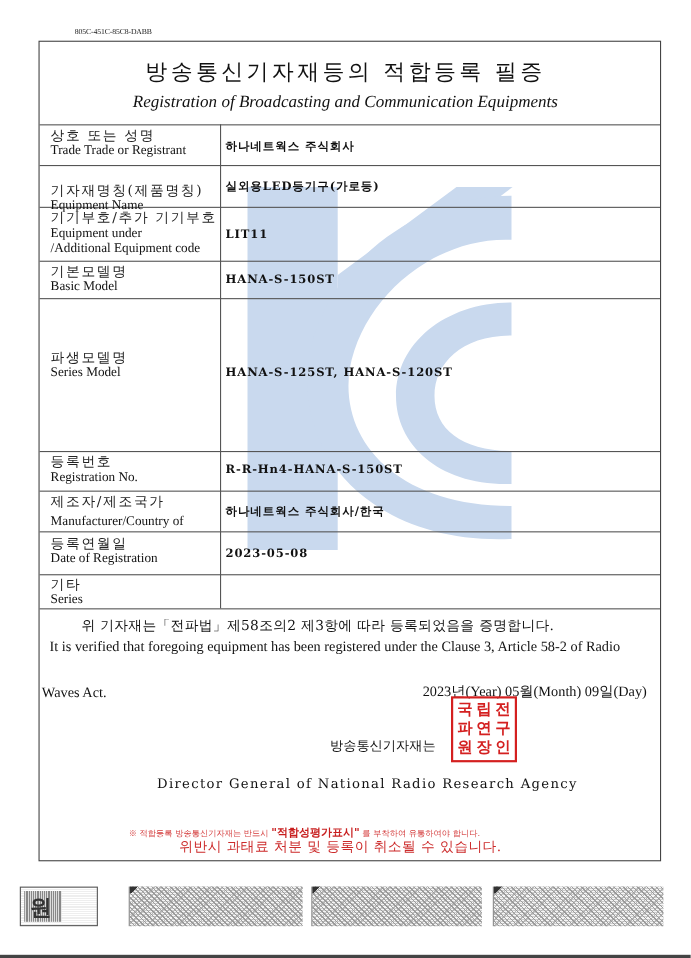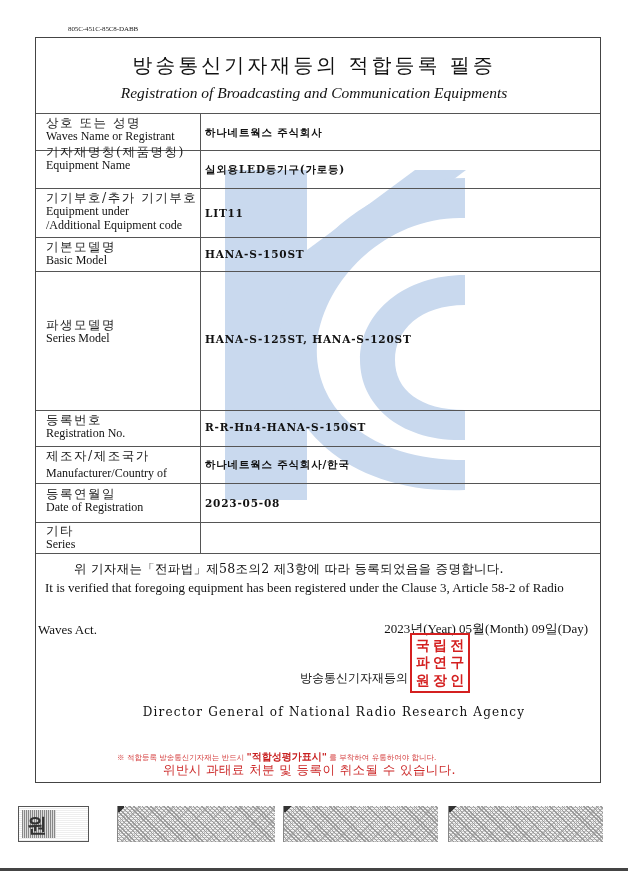--- a/index.html
+++ b/index.html
@@ -74,25 +74,25 @@
 <div class="hline" style="top:271px"></div>
 <div class="hline" style="top:410px"></div>
 <div class="hline" style="top:446px"></div>
 <div class="hline" style="top:483px"></div>
 <div class="hline" style="top:522px"></div>
 <div class="hline" style="top:553px"></div>
 <div class="vline" style="top:113px;height:440px"></div>
 
 <div class="lbl" style="top:116px">
   <span class="ko">상호 또는 성명</span>
-  <span class="en">Waves Name or Registrant</span>
+  <span class="en">Trade Trade or Registrant</span>
 </div>
 <div class="val" style="top:126px">하나네트웍스 주식회사</div>
 
-<div class="lbl" style="top:145px">
+<div class="lbl" style="top:166px">
   <span class="ko">기자재명칭(제품명칭)</span>
   <span class="en">Equipment Name</span>
 </div>
 <div class="val" style="top:163px">실외용LED등기구(가로등)</div>
 
 <div class="lbl" style="top:191px">
   <span class="ko">기기부호/추가 기기부호</span>
   <span class="en">Equipment under</span>
   <span class="en">/Additional Equipment code</span>
 </div>
@@ -132,21 +132,21 @@
   <span class="ko">기타</span>
   <span class="en">Series</span>
 </div>
 <div class="val" style="top:532px"></div>
 
 <div class="cert-ko">위 기자재는「전파법」제58조의2 제3항에 따라 등록되었음을 증명합니다.</div>
 <div class="cert-en1">It is verified that foregoing equipment has been registered under the Clause 3, Article 58-2 of Radio</div>
 <div class="cert-en2">Waves Act.</div>
 <div class="date-line">2023년(Year)  05월(Month)  09일(Day)</div>
 
-<div class="signer">방송통신기자재등의</div>
+<div class="signer">방송통신기자재는</div>
 <div class="seal">
   <span>국</span>
   <span>립</span>
   <span>전</span>
   <span>파</span>
   <span>연</span>
   <span>구</span>
   <span>원</span>
   <span>장</span>
   <span>인</span>

